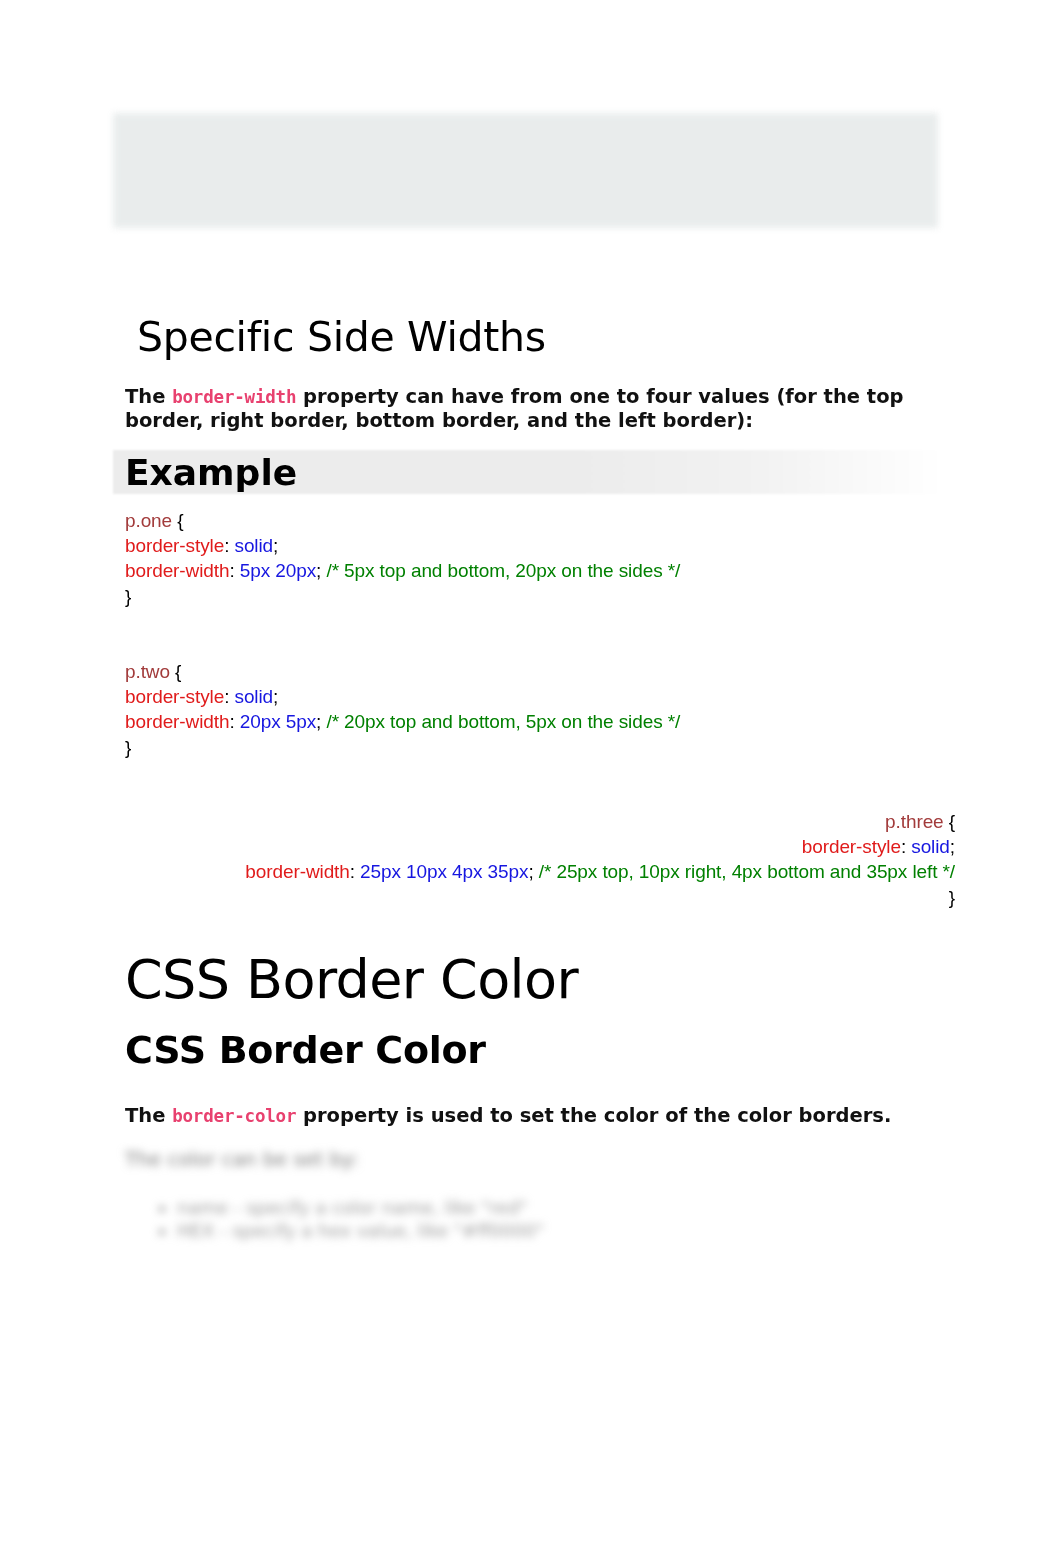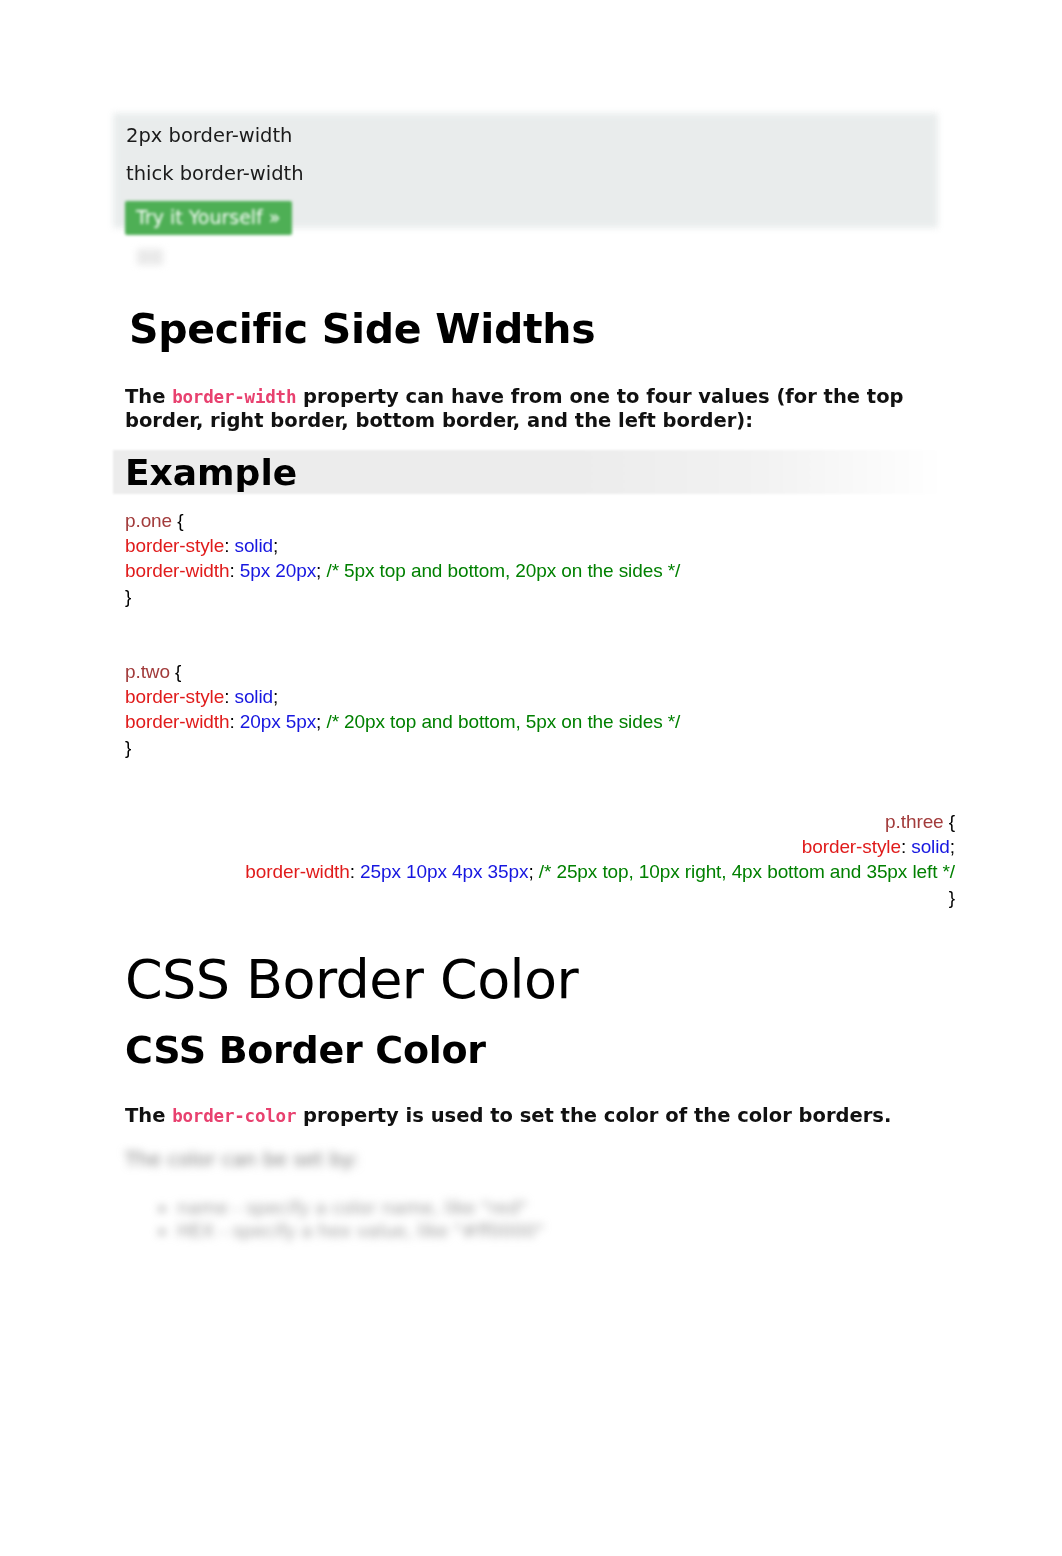--- a/index.html
+++ b/index.html
@@ -85,24 +85,24 @@
     position: absolute;
     left: 125px;
     top: 0;
     width: 840px;
   }
 
   h2.section-title {
     position: absolute;
     left: 0;
     top: 300px;
-    margin: 4px;
+    margin: 12px;
     font-size: 41px;
     line-height: 50px;
-    font-weight: bold;
+    font-weight: normal;
     letter-spacing: -0.3px;
     color: #000;
     font-family: "DejaVu Sans", sans-serif;
   }
 
   p.body-text {
     position: absolute;
     left: 0;
     margin: 0;
     width: 810px;
@@ -225,26 +225,20 @@
     font-family: "DejaVu Sans", sans-serif;
     white-space: nowrap;
   }
 </style>
 </head>
 <body>
 
 <div class="page">
 
   <div class="preview-panel"></div>
-  <div class="preview-content">
-    <div class="prev-line prev-line-1">2px border-width</div>
-    <div class="prev-line prev-line-2">thick border-width</div>
-    <div class="tryit-btn">Try it Yourself »</div>
-    <div class="ghost-artifact"></div>
-  </div>
 
   <div class="content">
 
     <h2 class="section-title">Specific Side Widths</h2>
 
     <p class="body-text para-1"><span>The </span><code class="inline-code">border-width</code><span> property can have from one to four values (for the top border, right border, bottom border, and the left border):</span></p>
 
   </div>
 
   <div class="example-band"></div>

